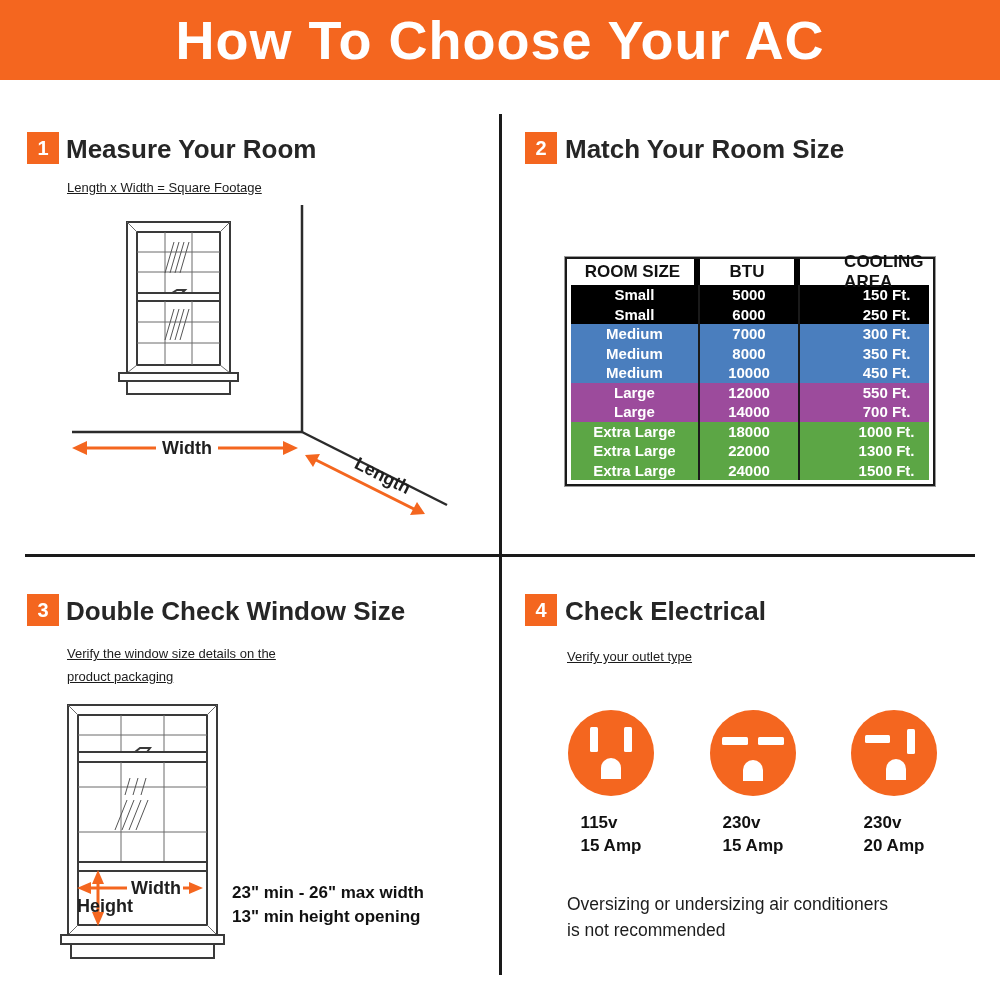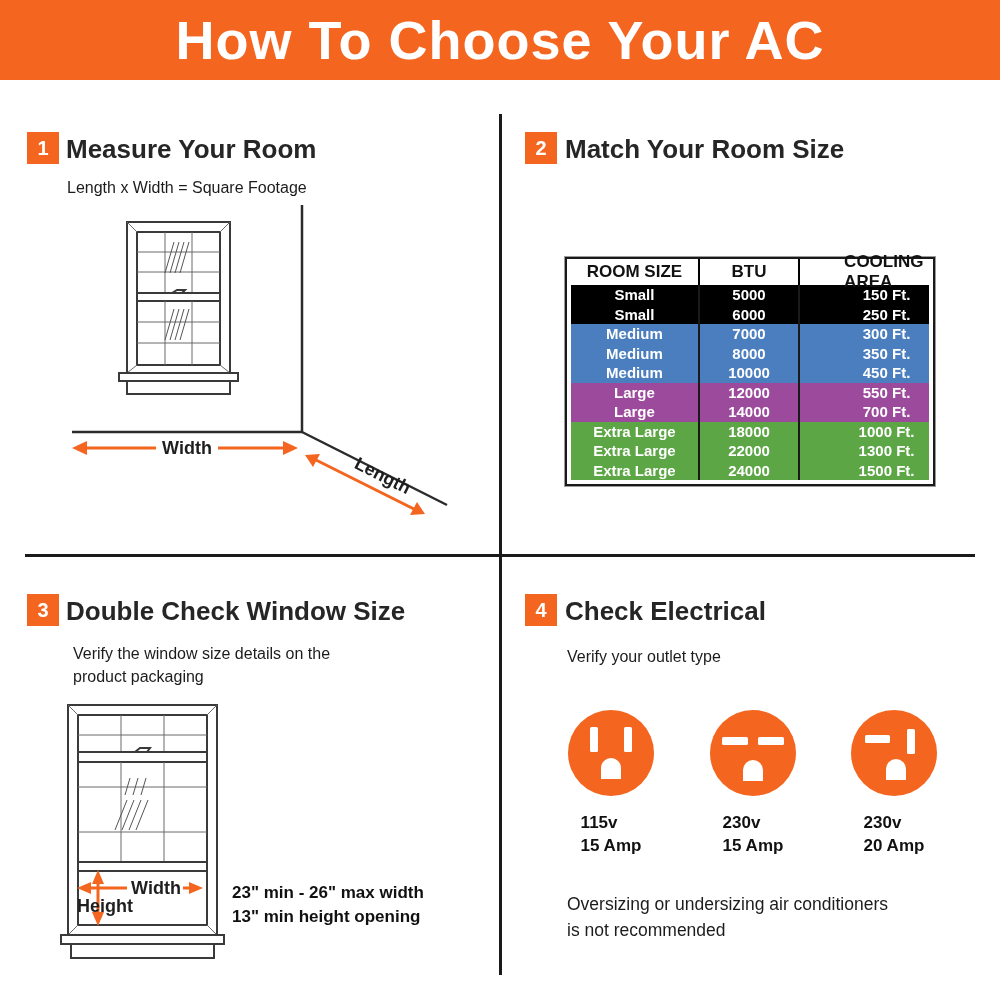--- a/index.html
+++ b/index.html
@@ -17,42 +17,42 @@
   .divider-v{position:absolute;left:499px;top:114px;width:3px;height:861px;background:var(--divider);}
   .divider-h{position:absolute;left:25px;top:554px;width:950px;height:3px;background:var(--divider);}
 
   .badge{position:absolute;width:32px;height:32px;background:var(--orange);color:#fff;
          font-weight:bold;font-size:20px;display:flex;align-items:center;justify-content:center;}
   .b1{left:27px;top:132px}.b2{left:525px;top:132px}.b3{left:27px;top:594px}.b4{left:525px;top:594px}
 
   .sec-title{position:absolute;font-size:26px;font-weight:bold;color:#262626;white-space:nowrap;}
   .t1{left:66px;top:134px}.t2{left:565px;top:134px}.t3{left:66px;top:596px}.t4{left:565px;top:596px}
 
-  .sub{position:absolute;font-size:16px;color:#1c1c1c;line-height:23px;}
-  .s1{left:67px;top:176px}.s2{left:567px;top:178px}.s3{left:73px;top:642px}.s4{left:567px;top:645px}
+  .sub{position:absolute;font-size:13px;color:#1c1c1c;line-height:23px;text-decoration:underline;}
+  .s1{left:67px;top:176px}.s2{left:567px;top:178px}.s3{left:67px;top:642px}.s4{left:567px;top:645px}
 
   .illus{position:absolute;}
   .i1{left:60px;top:205px;}
   .i3{left:55px;top:700px;}
   .sketch{stroke:#3a3a3a;fill:#fff;stroke-width:2;}
   .sketch-line{stroke:#3a3a3a;fill:none;stroke-width:2;}
   .thin{stroke:#6a6a6a;fill:none;stroke-width:1;}
   .hatch{stroke:#555;fill:none;stroke-width:1;}
   .wall{stroke:#2b2b2b;fill:none;stroke-width:2.5;}
   .arrow{stroke:var(--orange);fill:none;stroke-width:3;}
   .ahead{fill:var(--orange);stroke:none;}
   .svg-label{font-family:"Liberation Sans",sans-serif;font-weight:bold;font-size:18px;fill:#1f1f1f;}
 
   .room-table{position:absolute;left:565px;top:257px;width:370px;background:#fff;
               border:2px solid #1a1a1a;box-shadow:0 0 0 1px #9a9a9a;padding:0 4px 4px 4px;}
   .trow{display:flex;width:100%;}
   .tcell{display:flex;align-items:center;justify-content:center;}
   .c0{width:36%;}.c1{width:28%;text-align:right;}.c2{width:36%;padding-left:44px;}
   .thead .tcell{height:26px;font-size:17px;font-weight:bold;color:#111;}
-  .thead .c0,.thead .c1{border-right:2px solid #000000;}
+  .thead .c0,.thead .c1{border-right:6px solid #000000;}
   .brow .tcell{height:19.5px;font-size:15px;font-weight:bold;color:#fff;}
   .brow .c0,.brow .c1{border-right:2px solid #1a1a1a;}
 
   .outlet{position:absolute;width:120px;top:708px;display:flex;flex-direction:column;align-items:center;}
   .o1{left:551px}.o2{left:693px}.o3{left:834px}
   .o-fill{fill:var(--orange);}
   .o-slot{fill:#fff;}
   .outlet-label{margin-top:13px;text-align:left;font-size:17px;font-weight:bold;color:#111;line-height:23px;}
 
   .specs{position:absolute;left:232px;top:881px;font-size:17px;font-weight:bold;color:#111;line-height:24px;}

